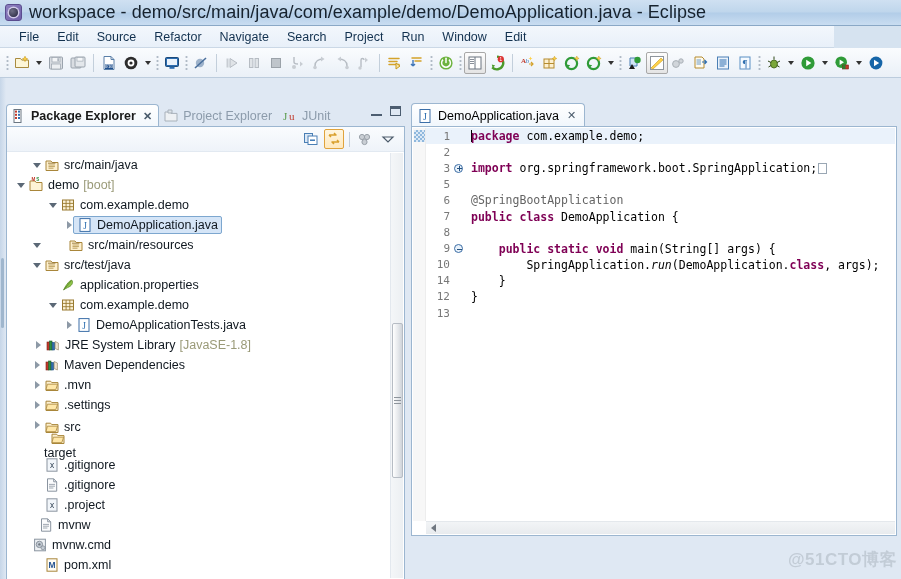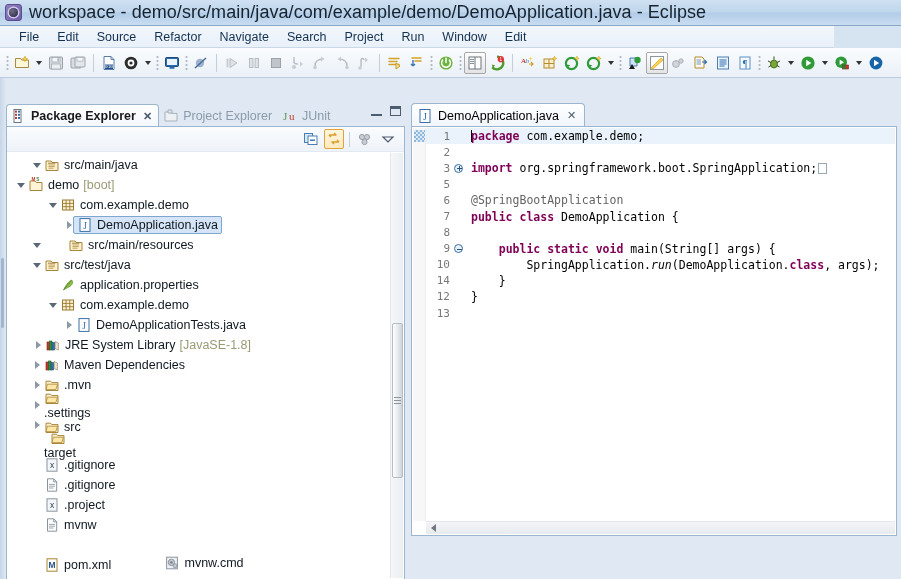--- a/index.html
+++ b/index.html
@@ -797,21 +797,21 @@
                   <path d="M2 4.2h4.6l1.2 1.4H14v7.9H2z" fill="#fdf0cf" stroke="#a9863a"></path>
                   <path d="M3.4 7.2h10.2l-1.8 5.4H2z" fill="#ffe7a8" stroke="#a9863a" stroke-width=".8"></path>
                 </svg>
                 <span class="tlabel">.mvn</span>
               </span>
             </div>
             <div class="trow" style="padding-left: 22px;">
               <div class="twist">
                 <div class="tw-closed"></div>
               </div>
-              <span style="display: flex; align-items: flex-start; flex-direction: column;">
+              <span style="display: flex; align-items: center;">
                 <svg viewBox="0 0 16 16" class="ticon">
                   <path d="M2 4.2h4.6l1.2 1.4H14v7.9H2z" fill="#fdf0cf" stroke="#a9863a"></path>
                   <path d="M3.4 7.2h10.2l-1.8 5.4H2z" fill="#ffe7a8" stroke="#a9863a" stroke-width=".8"></path>
                 </svg>
                 <span class="tlabel">.settings</span>
               </span>
             </div>
             <div class="trow" style="padding-left: 22px; align-items: flex-end;">
               <div class="twist">
                 <div class="tw-closed"></div>
@@ -862,36 +862,36 @@
             <div class="trow" style="padding-left: 22px;">
               <div class="twist"></div>
               <span style="display: flex; align-items: center;">
                 <svg viewBox="0 0 16 16" class="ticon">
                   <rect x="3" y="1.8" width="10" height="12.4" fill="#f2f6fa" stroke="#8a94a0"></rect>
                   <text x="8" y="11.3" font-size="8.4" fill="#2a3b4d" text-anchor="middle" font-family="sans-serif">x</text>
                 </svg>
                 <span class="tlabel">.project</span>
               </span>
             </div>
-            <div class="trow" style="padding-left: 22px;">
+            <div class="trow" style="padding-left: 16px;">
               <div class="twist"></div>
               <span style="display: flex; align-items: center;">
                 <svg viewBox="0 0 16 16" class="ticon">
                   <path d="M3.5 1.8h6.2l3 3v9.4h-9.2z" fill="#fbfcfd" stroke="#8a94a0"></path>
                   <path d="M9.7 1.8v3h3" fill="none" stroke="#8a94a0"></path>
                   <g stroke="#8a94a0" stroke-width=".8">
                     <line x1="5" y1="7.4" x2="11" y2="7.4"></line>
                     <line x1="5" y1="9.2" x2="11" y2="9.2"></line>
                     <line x1="5" y1="11" x2="9.4" y2="11"></line>
                   </g>
                 </svg>
                 <span class="tlabel">mvnw</span>
               </span>
             </div>
-            <div class="trow" style="padding-left: 10px; flex-direction: column;">
+            <div class="trow" style="padding-left: 10px;">
               <div class="twist"></div>
               <span style="display: flex; align-items: center;">
                 <svg viewBox="0 0 16 16" class="ticon">
                   <rect x="2.6" y="2.2" width="10.8" height="11.6" fill="#eef1f4" stroke="#8a94a0"></rect>
                   <circle cx="7.4" cy="7.4" r="3.2" fill="#c3cbd4" stroke="#7c858f" stroke-width=".8"></circle>
                   <circle cx="7.4" cy="7.4" r="1.2" fill="#6f7880"></circle>
                   <circle cx="11" cy="10.8" r="2" fill="#c3cbd4" stroke="#7c858f" stroke-width=".7"></circle>
                 </svg>
                 <span class="tlabel">mvnw.cmd</span>
               </span>
@@ -1000,13 +1000,14 @@
             </div>
           </div>
         <div class="hscroll">
           <div class="harrow"></div>
         </div>
       </div>
     </div>
 
   </div>
 
+  <div class="watermark">@51CTO博客</div>
 </div>
 
 </body></html>

